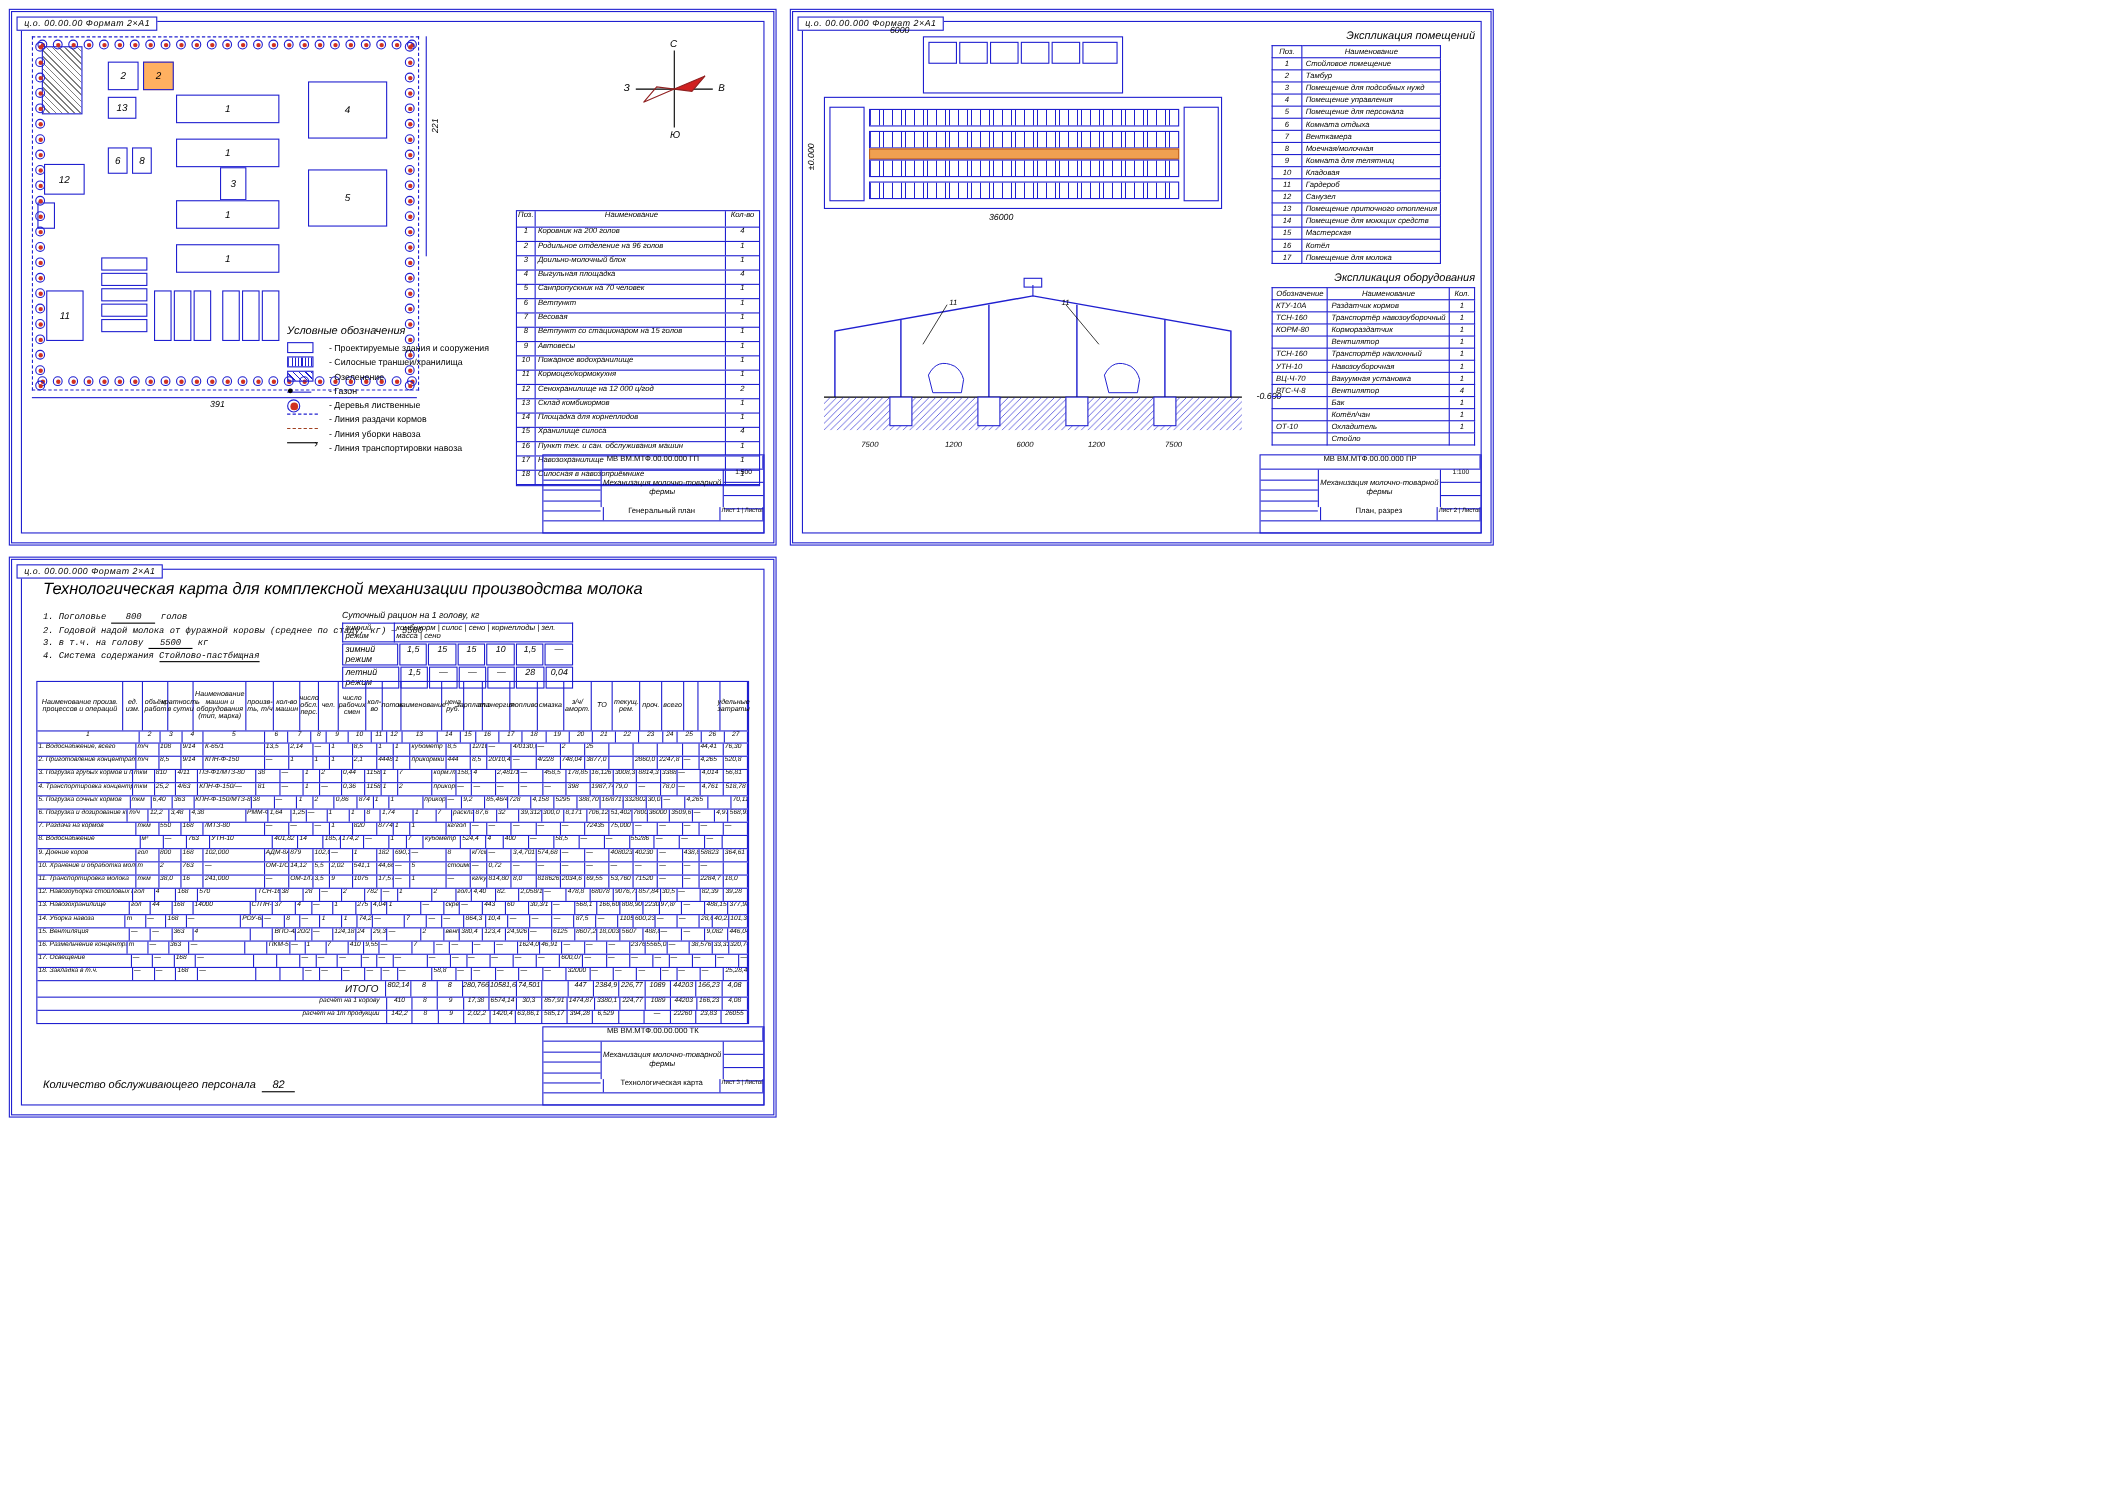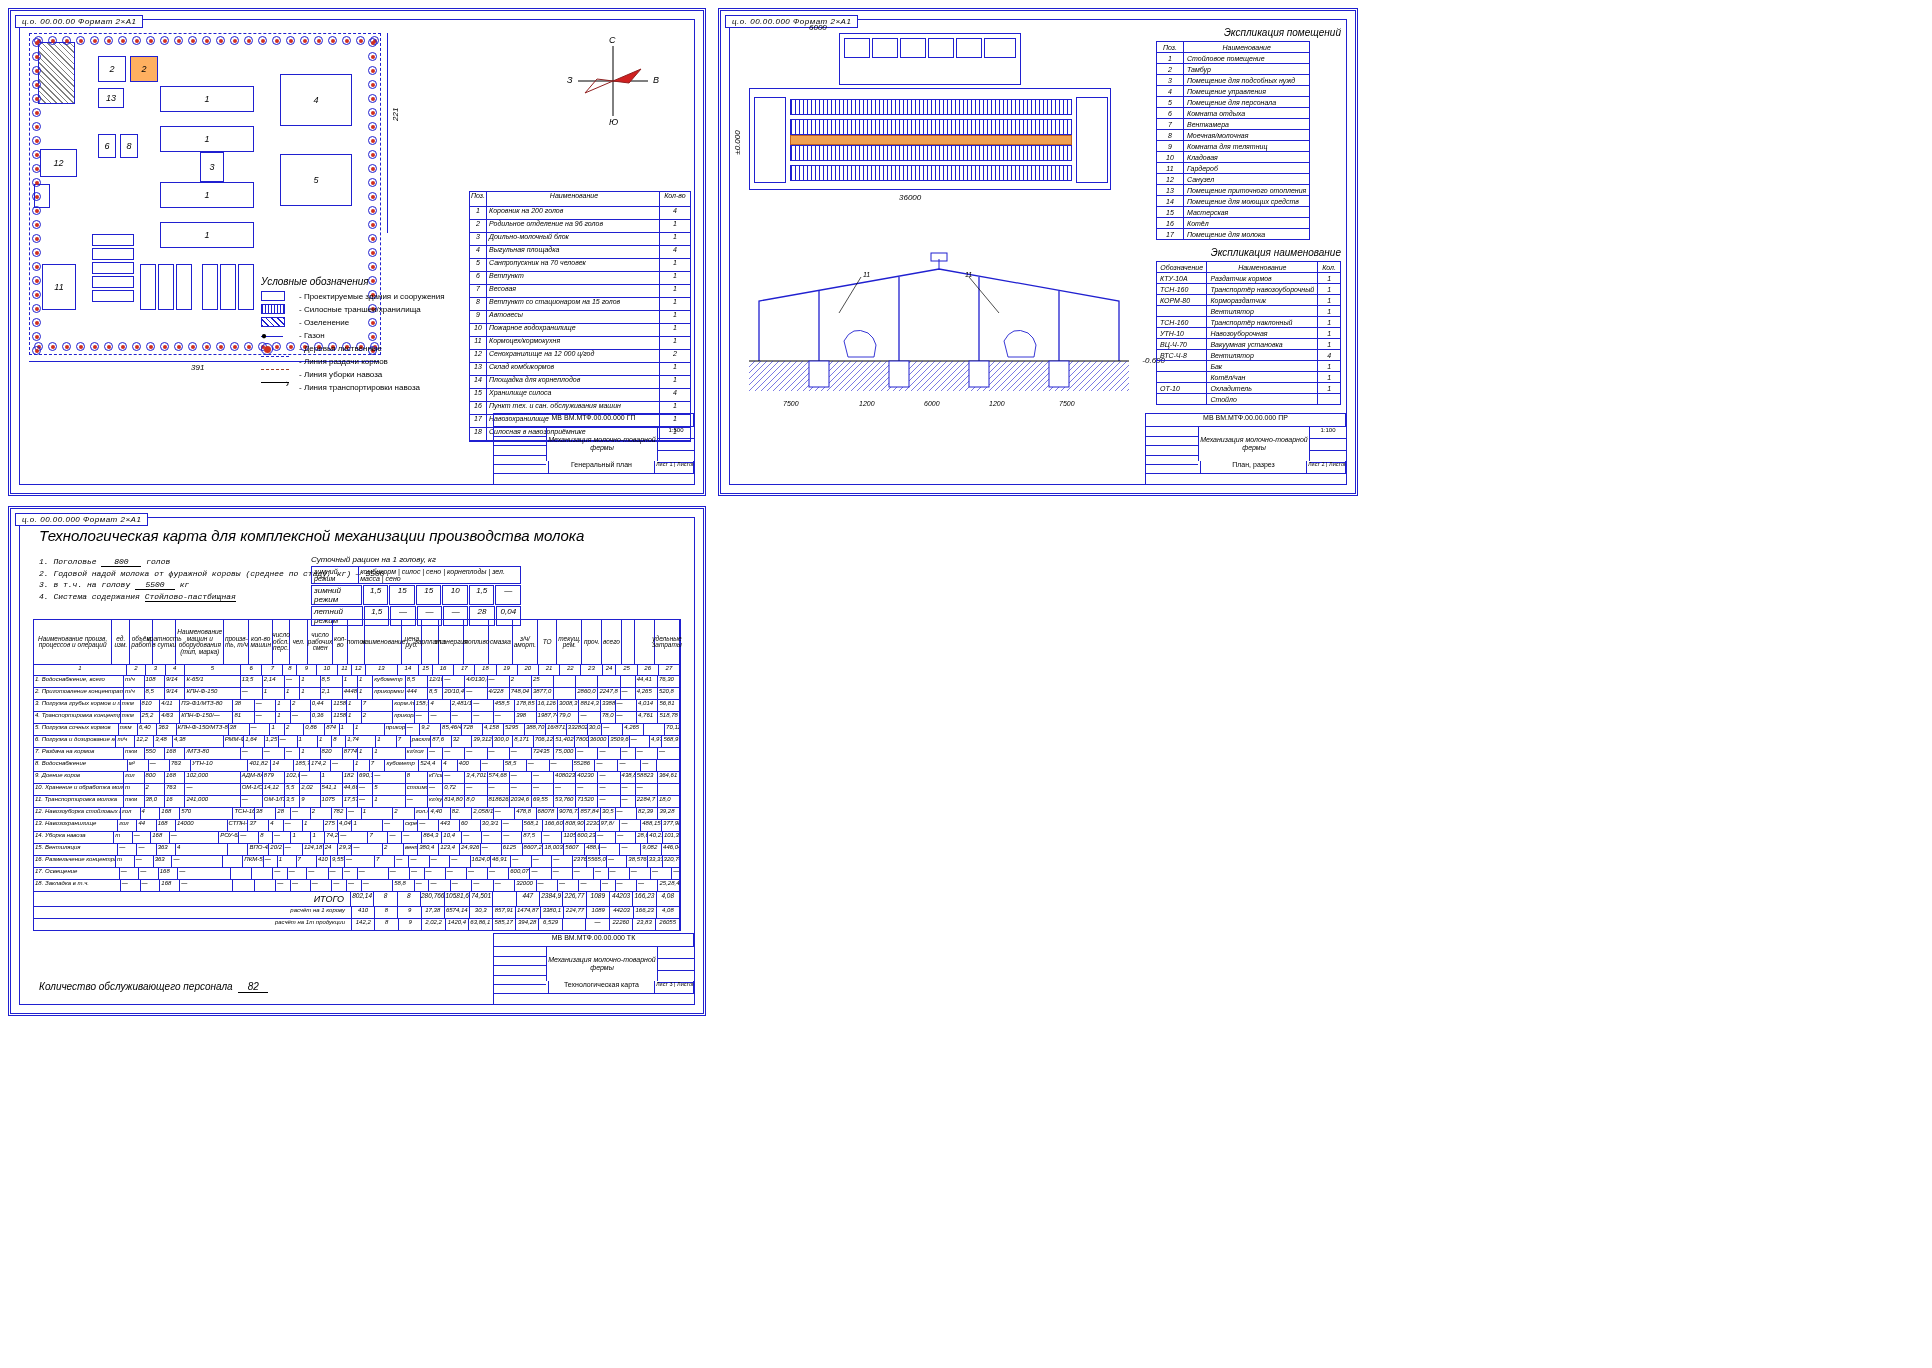--- a/index.html
+++ b/index.html
@@ -19,21 +19,21 @@
 
   
   #sheetA{left:8px;top:8px;width:698px;height:488px;}
   .siteplan{position:absolute;left:18px;top:22px;width:350px;height:320px;border:1.5px dashed #2020d0;}
   .tree{width:7px;height:7px;border:1.2px solid #2020d0;border-radius:50%;position:absolute;}
   .tree::after{content:"";position:absolute;inset:1.5px;border-radius:50%;background:#d03020;}
   .bldg{position:absolute;border:1.3px solid #2020d0;background:#fff;display:flex;align-items:center;justify-content:center;font-size:9px;font-style:italic;}
   .hatchbox{position:absolute;background:repeating-linear-gradient(45deg,#808080 0 1px,transparent 1px 4px);border:1px solid #2020d0;}
   .smallbox{position:absolute;border:1px solid #2020d0;background:#fff;}
   .oranj{background:#ffb060;}
-  .legendA{position:absolute;left:250px;top:265px;width:190px;font-size:8px;}
+  .legendA{position:absolute;left:250px;top:285px;width:190px;font-size:8px;}
   .legendA h4{font-style:italic;margin:0 0 4px 0;font-weight:normal;font-size:10px;}
   .legendA .row{display:flex;align-items:center;gap:6px;margin:3px 0;}
   .legendA .sym{width:32px;height:10px;flex-shrink:0;font-size:10px;}
   .tblA{position:absolute;right:12px;top:180px;width:220px;font-size:7px;border:1px solid #2020d0;}
   .tblA .trow{display:flex;height:12px;border-bottom:1px solid #2020d0;}
   .tblA .c1{width:16px;border-right:1px solid #2020d0;text-align:center;font-style:italic;}
   .tblA .c2{flex:1;border-right:1px solid #2020d0;padding-left:2px;font-style:italic;overflow:hidden;white-space:nowrap;}
   .tblA .c3{width:30px;text-align:center;font-style:italic;}
   .dim{position:absolute;font-size:8px;font-style:italic;color:#000;}
   .dimline{position:absolute;background:#2020d0;height:1px;}
@@ -574,21 +574,21 @@
             </tr>
             <tr>
               <td style="text-align:center">17</td>
               <td>Помещение для молока</td>
             </tr>
           </tbody>
         </table>
   </div>
 
   <div class="explic" style="right:14px;top:236px;width:185px;">
-    <h4>Экспликация наименование</h4>
+    <h4>Экспликация оборудования</h4>
     <table>
           <thead>
             <tr>
       <th style="width:44px">Обозначение</th>
       <th>Наименование</th>
       <th style="width:18px">Кол.</th>
     </tr>
           </thead>
           <tbody id="equipTB">
             <tr>

